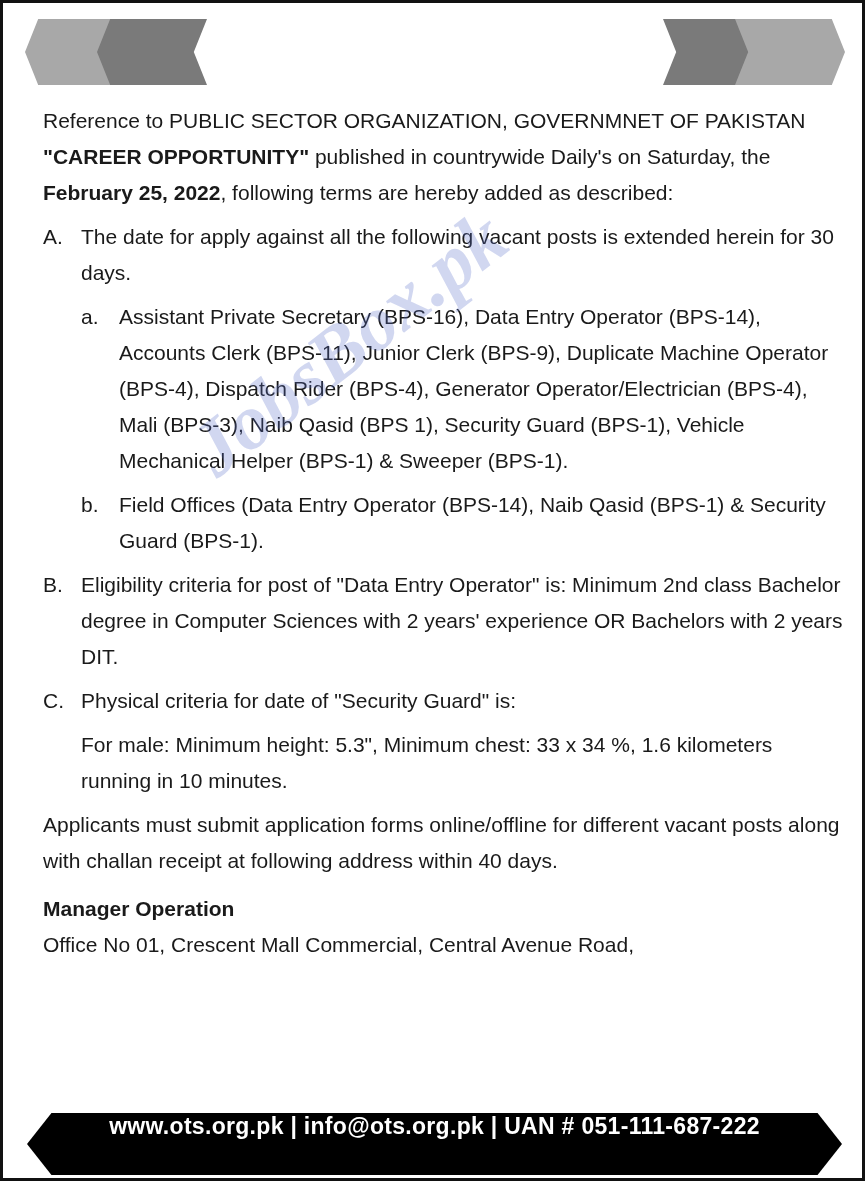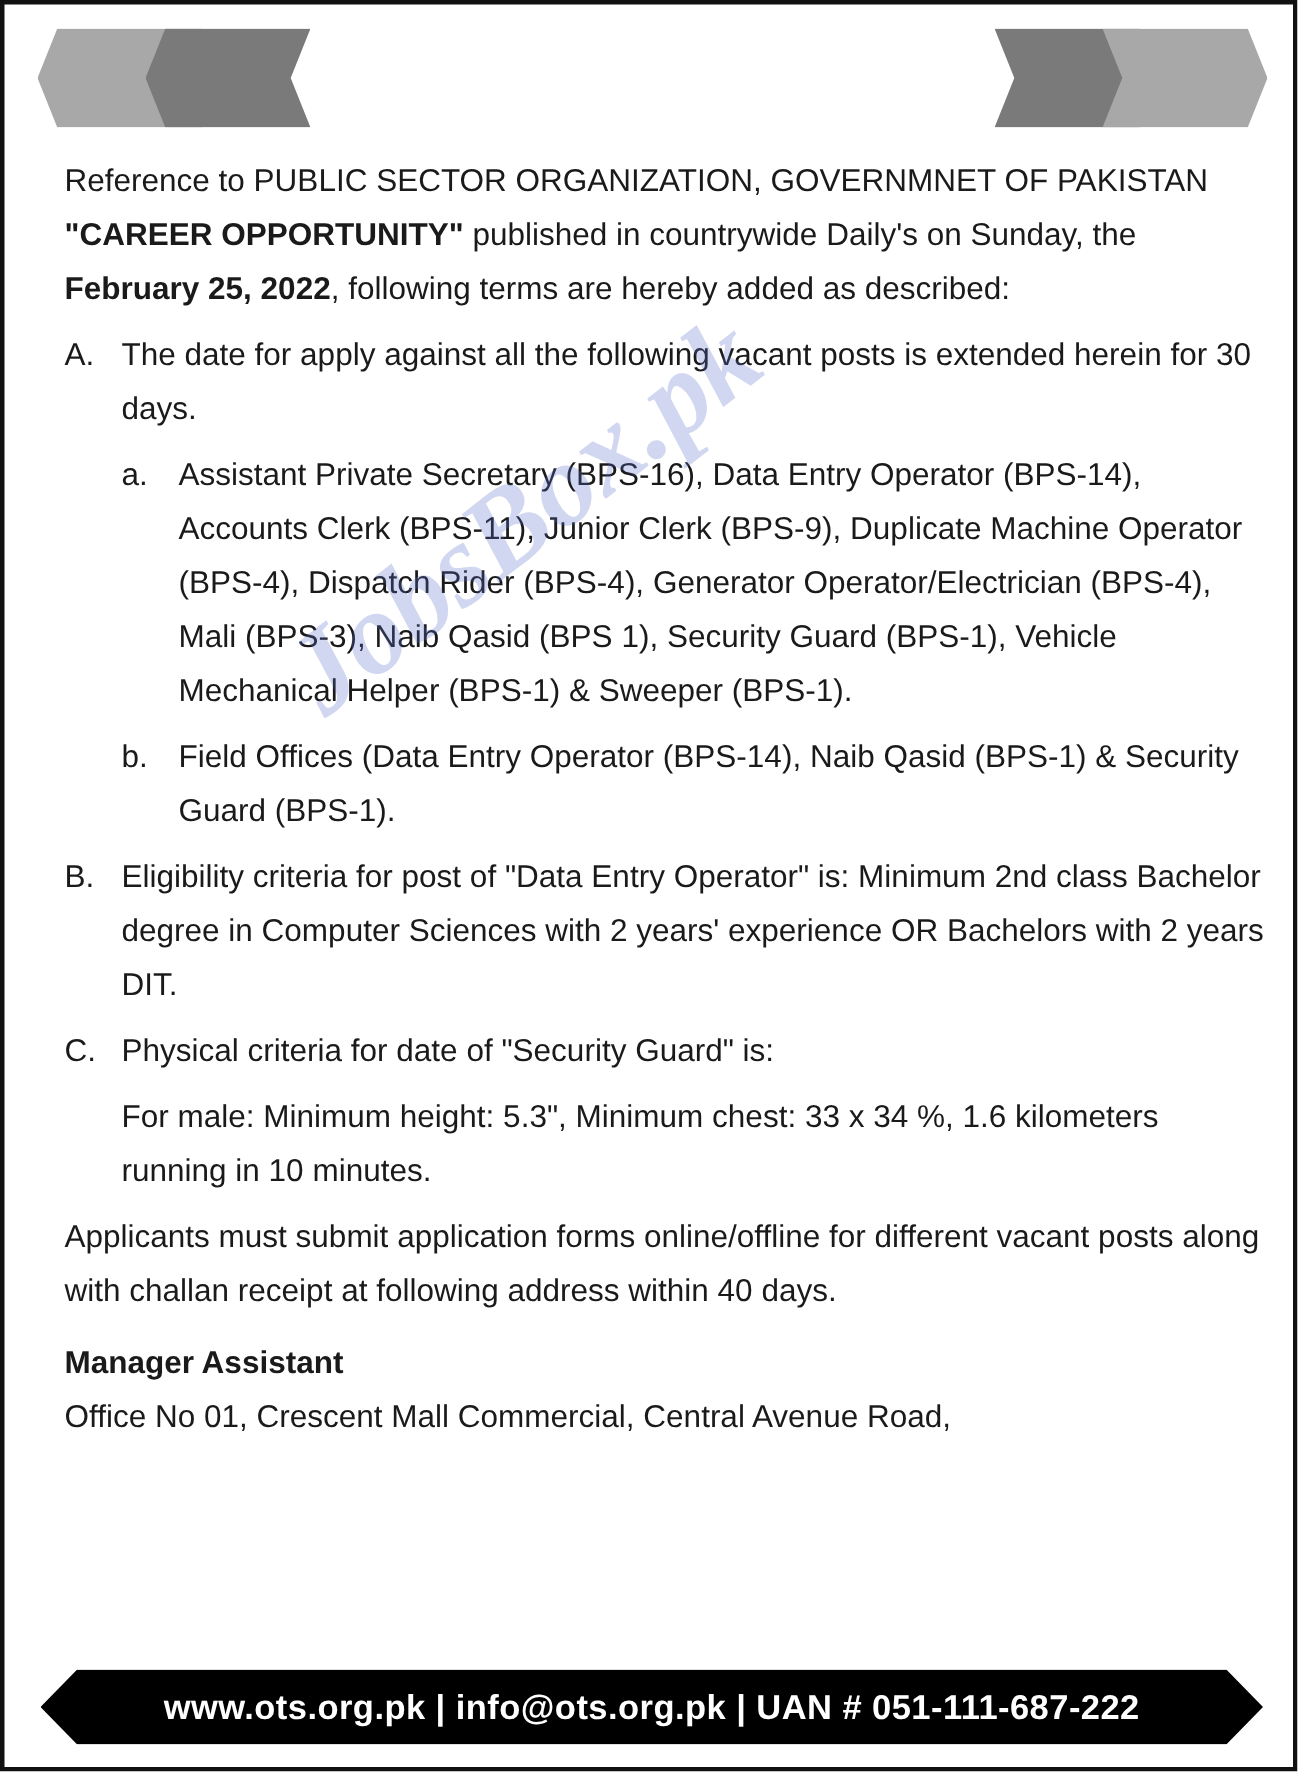--- a/index.html
+++ b/index.html
@@ -33,41 +33,41 @@
   .item .lbl { width: 38px; flex: none; }
   .sub { padding-left: 38px; }
   .gap-s { height: 8px; }
   .gap-m { height: 12px; }
   .watermark {
     position: absolute; left: 170px; top: 420px; font-family: "Liberation Serif", serif;
     font-size: 78px; font-weight: bold; font-style: italic; color: rgba(90,110,200,0.28);
     transform: rotate(-38deg); transform-origin: left top; pointer-events: none; white-space: nowrap;
   }
   .footer {
-    position: absolute; left: 24px; top: 1110px; width: 815px; height: 50px; background: #000;
+    position: absolute; left: 24px; top: 1110px; width: 815px; height: 62px; background: #000;
     clip-path: polygon(3% 0, 97% 0, 100% 50%, 97% 100%, 3% 100%, 0 50%);
-    display: flex; align-items: center; justify-content: center;
+    display: flex; justify-content: center;
   }
   .footer-text { color: #fff; font-weight: bold; font-size: 23px; letter-spacing: 0.3px; }
 </style>
 </head>
 <body>
 
 <div class="page">
   <div class="banner">
     <div class="chev c1"></div>
     <div class="chev c2"></div>
     <div class="chev c4"></div>
     <div class="chev c5"></div>
   </div>
 
   <div class="content">
     <p>
       <span>Reference to PUBLIC SECTOR ORGANIZATION, GOVERNMNET OF PAKISTAN</span><br>
-      <span class="b">"CAREER OPPORTUNITY"</span><span> published in countrywide Daily's on Sunday, the</span><br>
+      <span class="b">"CAREER OPPORTUNITY"</span><span> published in countrywide Daily's on Saturday, the</span><br>
       <span class="b">February 25, 2022</span><span>, following terms are hereby added as described:</span>
     </p>
     <div class="gap-s"></div>
     <div class="item">
       <span class="lbl">A.</span>
       <span>The date for apply against all the following vacant posts is extended herein for 30 days.</span>
     </div>
     <div class="gap-s"></div>
     <div class="item sub">
       <span class="lbl">a.</span>
@@ -89,21 +89,21 @@
       <span>Physical criteria for date of "Security Guard" is:</span>
     </div>
     <div class="gap-s"></div>
     <div class="item">
       <span class="lbl"></span>
       <span>For male: Minimum height: 5.3", Minimum chest: 33 x 34 %, 1.6 kilometers running in 10 minutes.</span>
     </div>
     <div class="gap-s"></div>
     <p>Applicants must submit application forms online/offline for different vacant posts along with challan receipt at following address within 40 days.</p>
     <div class="gap-m"></div>
-    <p class="b">Manager Assistant</p>
+    <p class="b">Manager Operation</p>
     <p>Office No 01, Crescent Mall Commercial, Central Avenue Road,</p>
   </div>
 
   <div class="watermark">JobsBox.pk</div>
 
   <div class="footer">
     <span class="footer-text">www.ots.org.pk | info@ots.org.pk | UAN # 051-111-687-222</span>
   </div>
 </div>
 

